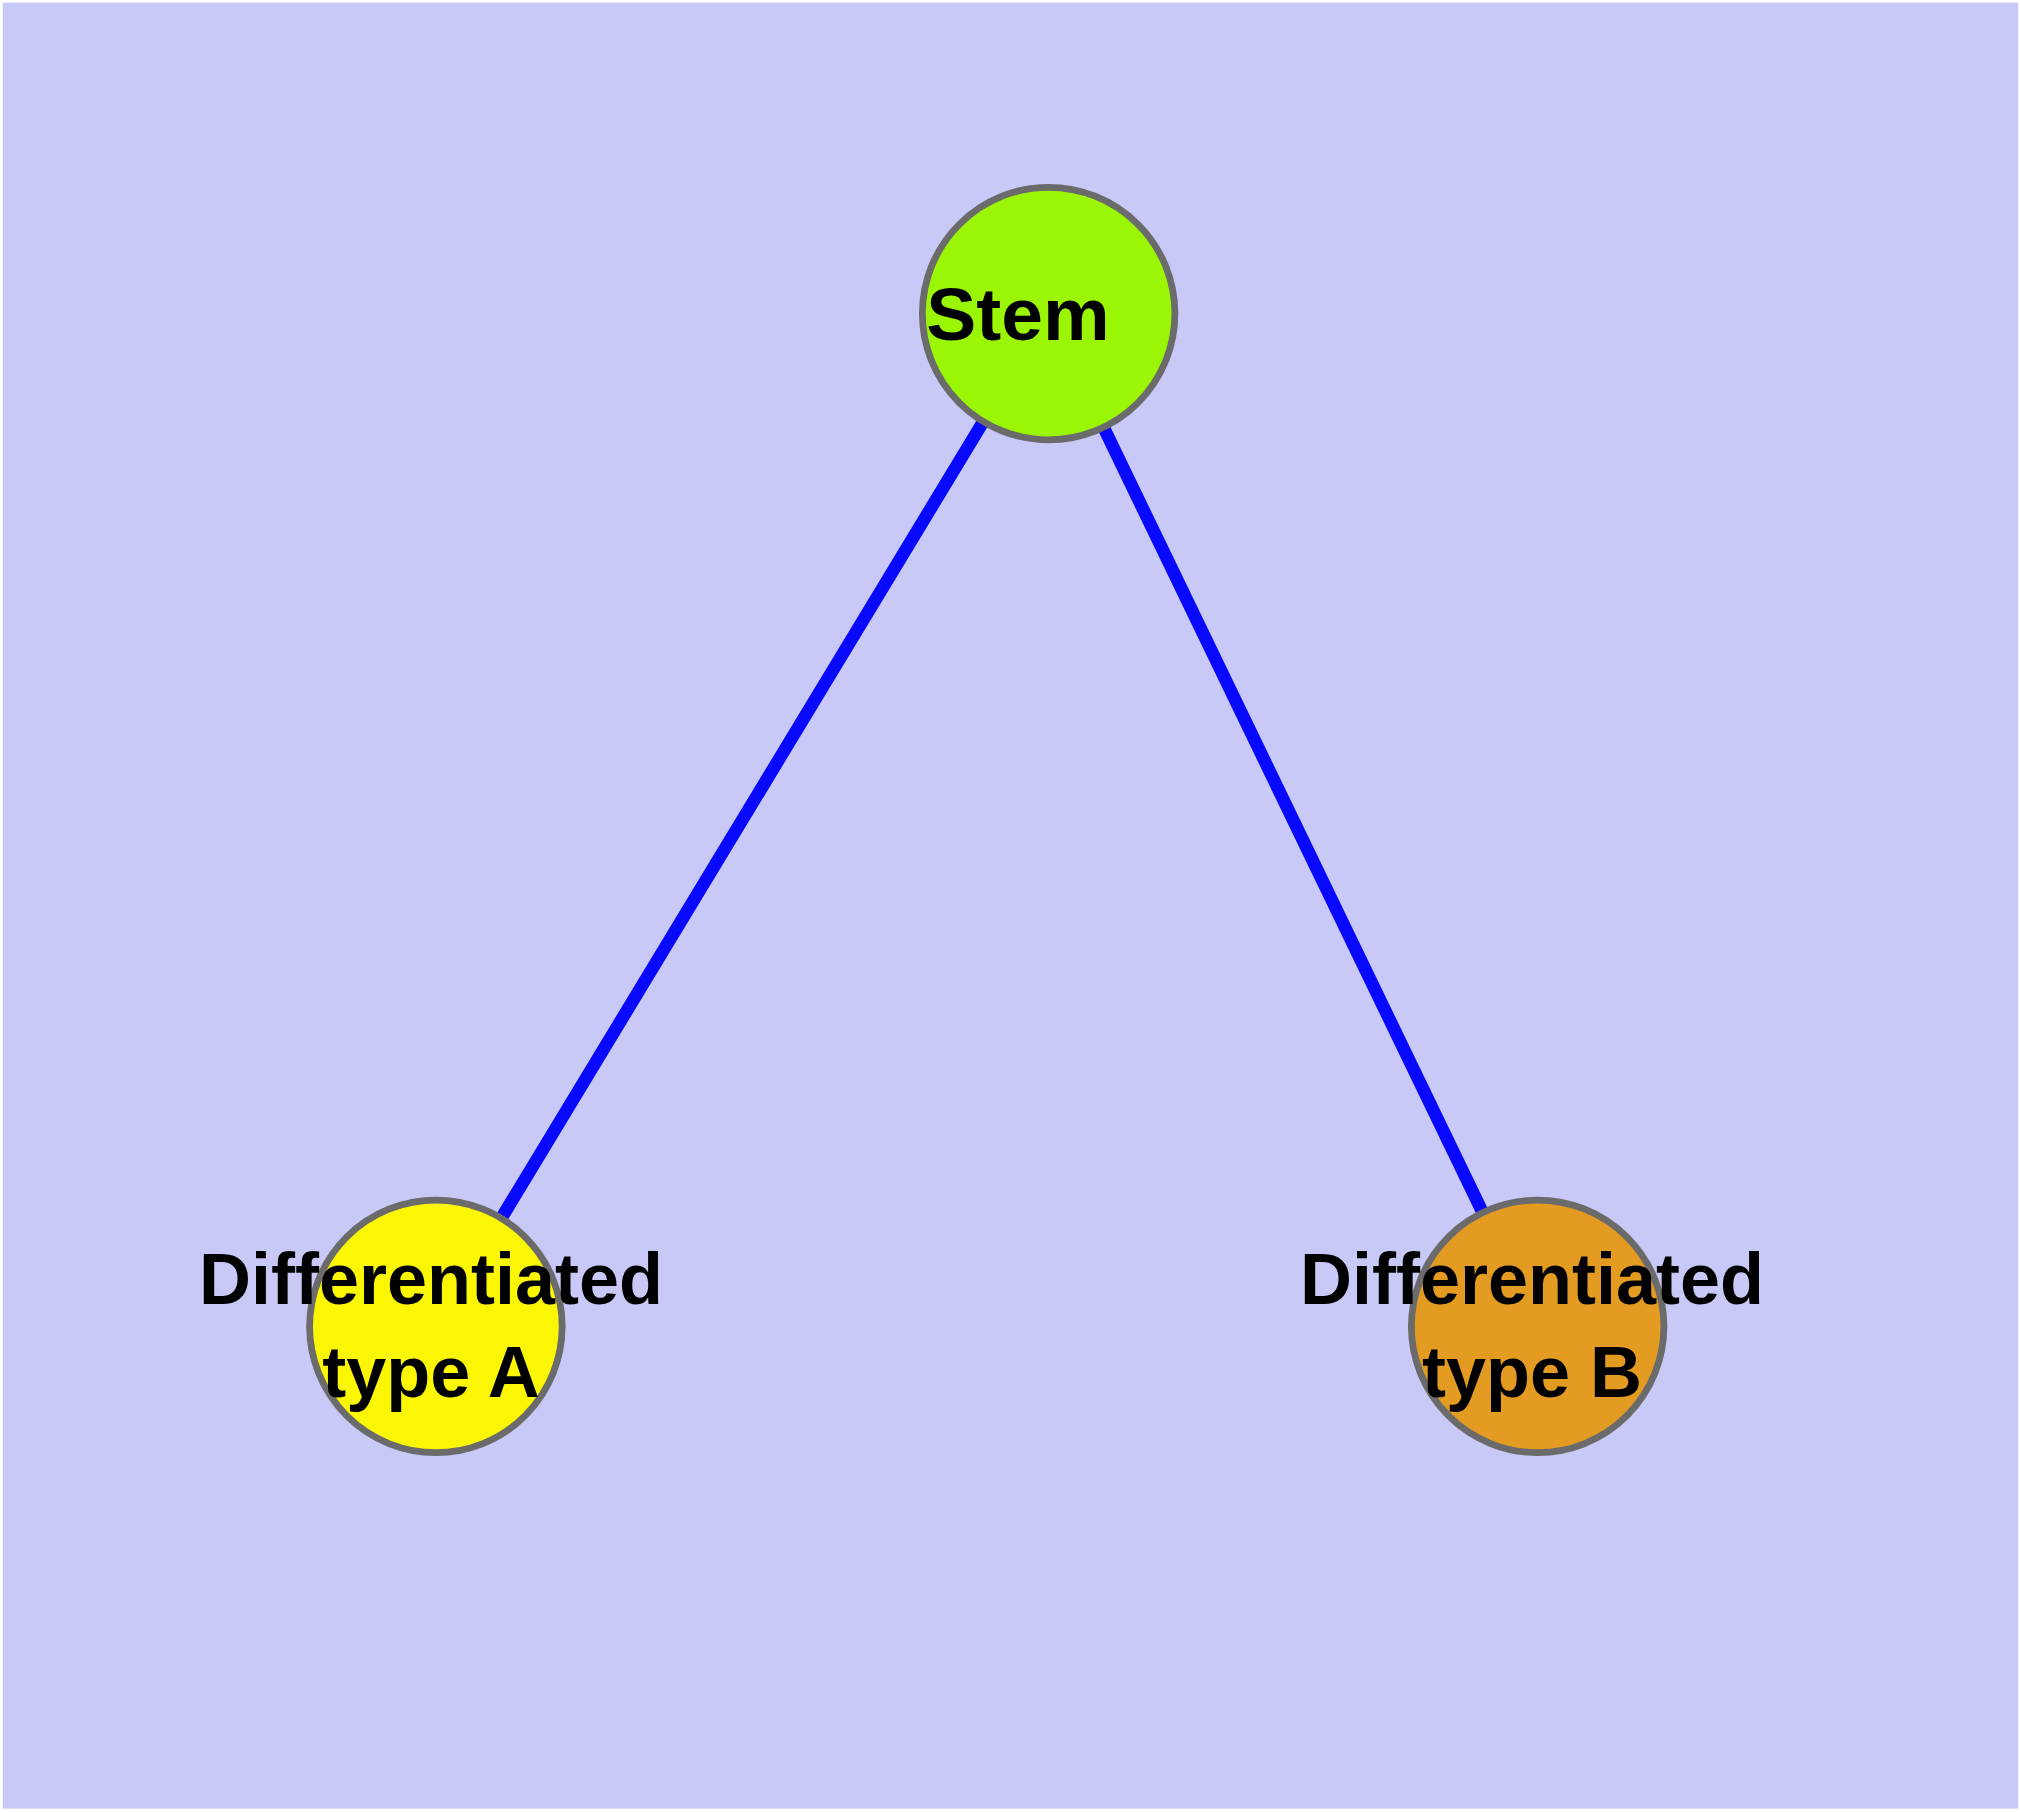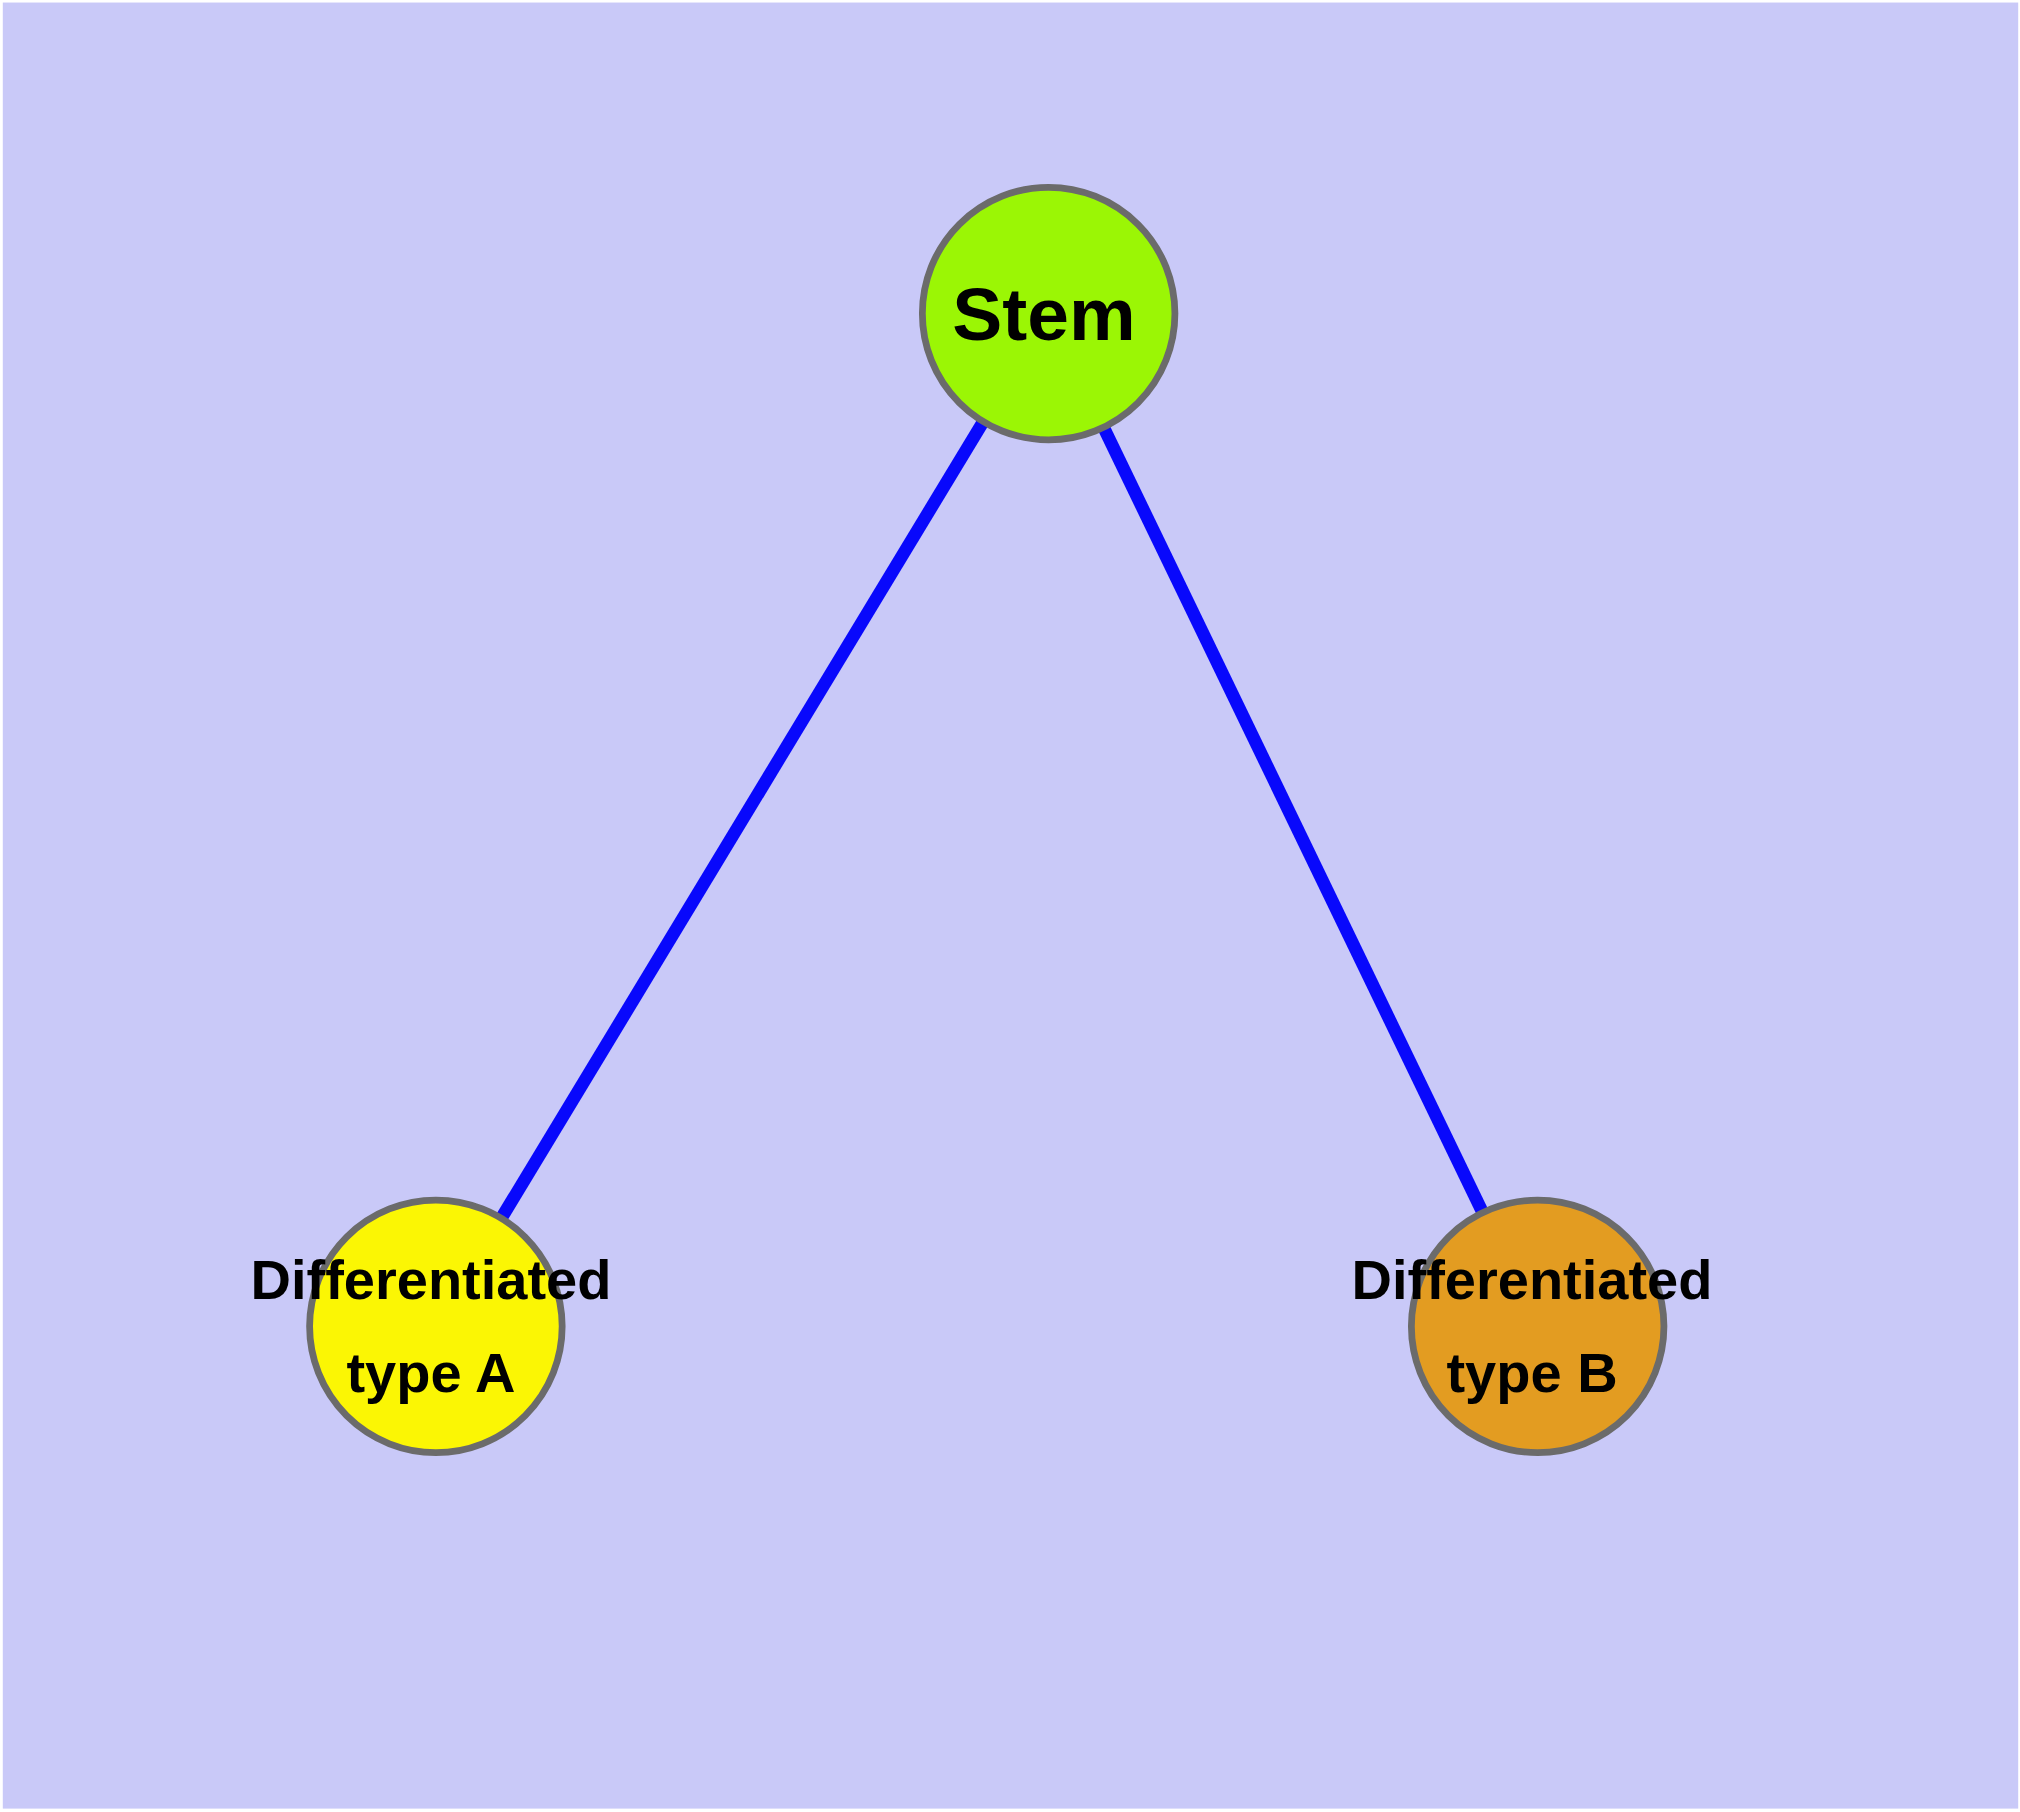--- a/index.html
+++ b/index.html
@@ -30,24 +30,24 @@
     font-weight: bold;
     text-align: center;
     white-space: pre-line;
     pointer-events: none;
   }
   .node-label.single {
     font-size: 75px;
     line-height: 92px;
   }
   .node-label.double {
-    font-size: 56px;
+    font-size: 72px;
     line-height: 93px;
   }
-  #label-stem  { left: 1044px; top: 314px;  }
+  #label-stem  { left: 1018px; top: 314px;  }
   #label-typeA { left: 431px;  top: 1326px; }
   #label-typeB { left: 1532px; top: 1326px; }
 </style>
 </head>
 <body>
 
 <div class="canvas">
   <svg viewBox="0 0 2384 2138" xmlns="http://www.w3.org/2000/svg">
 
     <rect x="3" y="3" width="2378" height="2131" fill="#C9C9F8"></rect>

